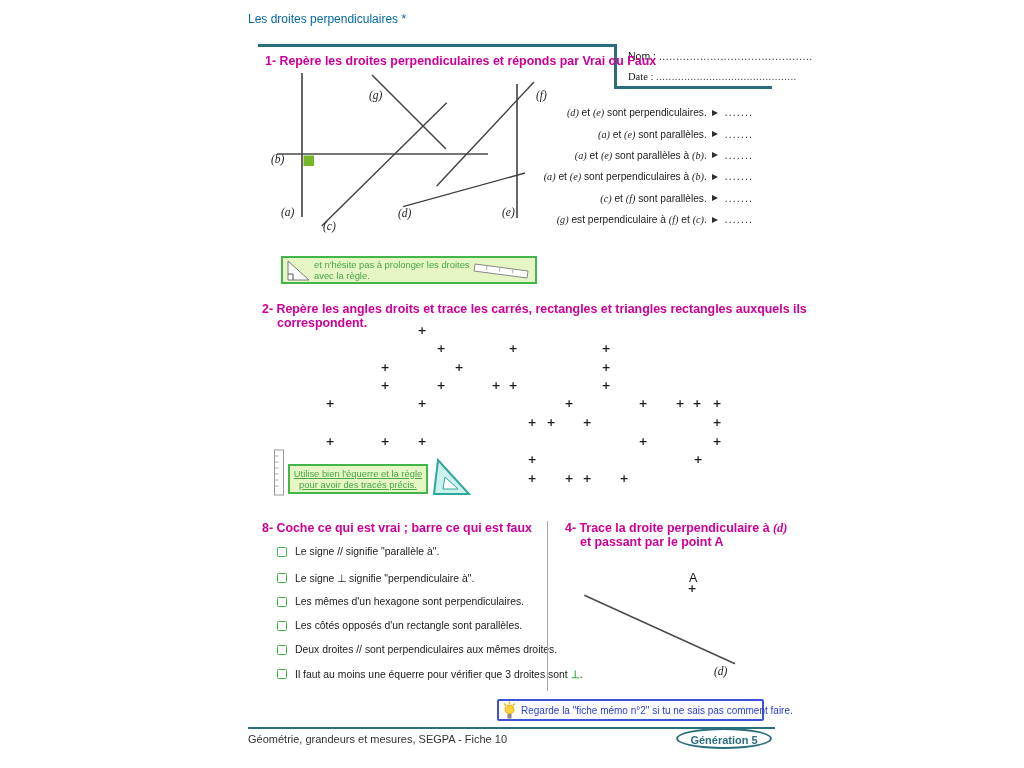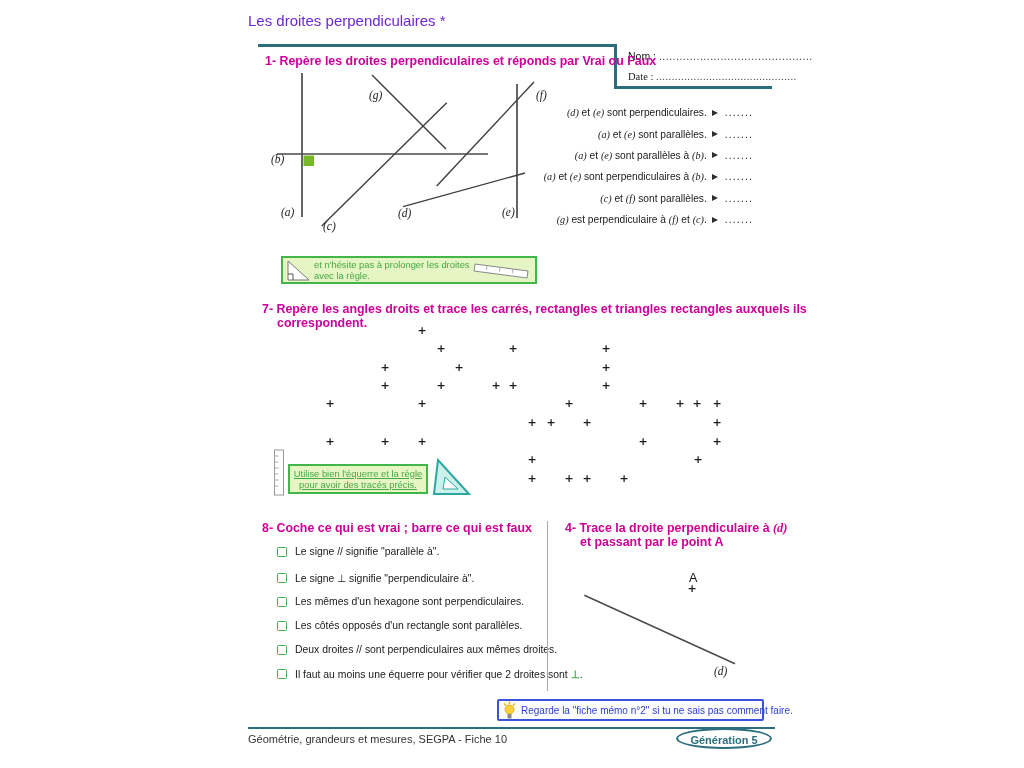--- a/index.html
+++ b/index.html
@@ -1,20 +1,20 @@
 <!DOCTYPE html>
 <html><head>
 <meta charset="utf-8">
 <style>
   html,body{margin:0;padding:0;background:#fff;}
   #page{position:relative;width:1024px;height:768px;background:#fff;overflow:hidden;
         font-family:"Liberation Sans", sans-serif;color:#1a1a1a;}
   .abs{position:absolute;}
   
-  .doc-title{left:248px;top:12px;font-size:15px;color:#6d28d9;}
+  .doc-title{left:248px;top:12px;font-size:12px;color:#0369a1;}
   
   .teal{background:#2a6e7e;}
   
   .field-row{font-size:10.5px;color:#222;white-space:nowrap;}
   .dotline{letter-spacing:0.5px;color:#444;}
   
   .sec-title{color:#cc0099;font-weight:bold;font-size:12.4px;white-space:nowrap;}
   
   .sref,.lbl{font-family:"Liberation Serif", serif;font-style:italic;}
   .lbl{font-size:11.5px;color:#222;}
@@ -134,21 +134,21 @@
     </div>
     <svg width="62" height="26" style="margin-left:2px;flex:0 0 auto;">
       <polygon points="2,7 55,14 54,21 1,14" fill="#ffffff" stroke="#888" stroke-width="1"></polygon>
       <line x1="14" y1="9" x2="13.5" y2="13" stroke="#999" stroke-width="0.8"></line>
       <line x1="27" y1="10.5" x2="26.5" y2="14.5" stroke="#999" stroke-width="0.8"></line>
       <line x1="40" y1="12" x2="39.5" y2="16" stroke="#999" stroke-width="0.8"></line>
     </svg>
   </div>
 
   <div class="abs sec-title" style="left:262px;top:302px;line-height:14px;">
-    <div>7- Repère les angles droits et trace les carrés, rectangles et triangles rectangles auxquels ils</div>
+    <div>2- Repère les angles droits et trace les carrés, rectangles et triangles rectangles auxquels ils</div>
     <div style="margin-left:15px;">correspondent.</div>
   </div>
 
   <div class="abs" style="left:0;top:0;width:1024px;height:768px;pointer-events:none;">
       <span class="plus" style="left: 416px; top: 325px;">+</span>
       <span class="plus" style="left: 435px; top: 343px;">+</span>
       <span class="plus" style="left: 507px; top: 343px;">+</span>
       <span class="plus" style="left: 600px; top: 343px;">+</span>
       <span class="plus" style="left: 379px; top: 362px;">+</span>
       <span class="plus" style="left: 453px; top: 362px;">+</span>
@@ -221,21 +221,21 @@
   <div class="chk-row" style="left:277px;top:620px;">
     <span class="chk-box"></span>
     <span>Les côtés opposés d'un rectangle sont parallèles.</span>
   </div>
   <div class="chk-row" style="left:277px;top:644px;">
     <span class="chk-box"></span>
     <span>Deux droites // sont perpendiculaires aux mêmes droites.</span>
   </div>
   <div class="chk-row" style="left:277px;top:668px;">
     <span class="chk-box"></span>
-    <span>Il faut au moins une équerre pour vérifier que 2 droites sont</span>
+    <span>Il faut au moins une équerre pour vérifier que 3 droites sont</span>
     <span class="green-sym">⊥</span>
     <span> .</span>
   </div>
 
   <div class="abs vdiv"></div>
 
   <div class="abs sec-title" style="left:565px;top:521px;line-height:14px;">
     <div class="iref">4- Trace la droite perpendiculaire à <i class="sref">(d)</i></div>
     <div style="margin-left:15px;">et passant par le point A</div>
   </div>

